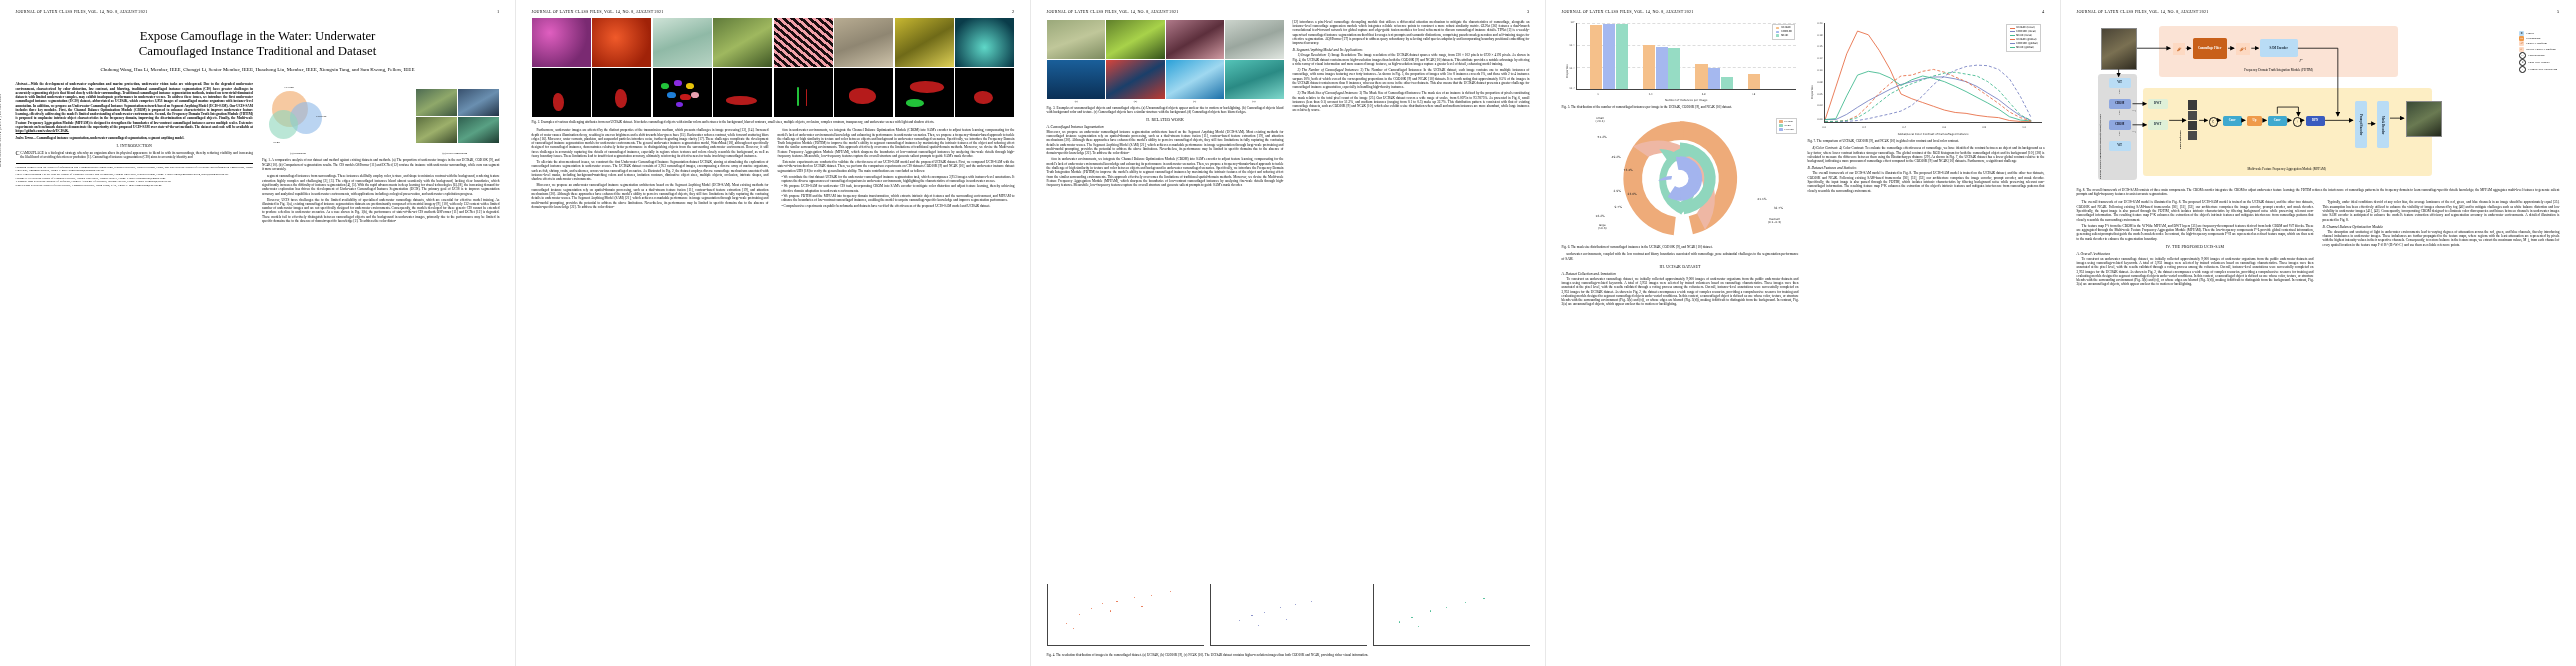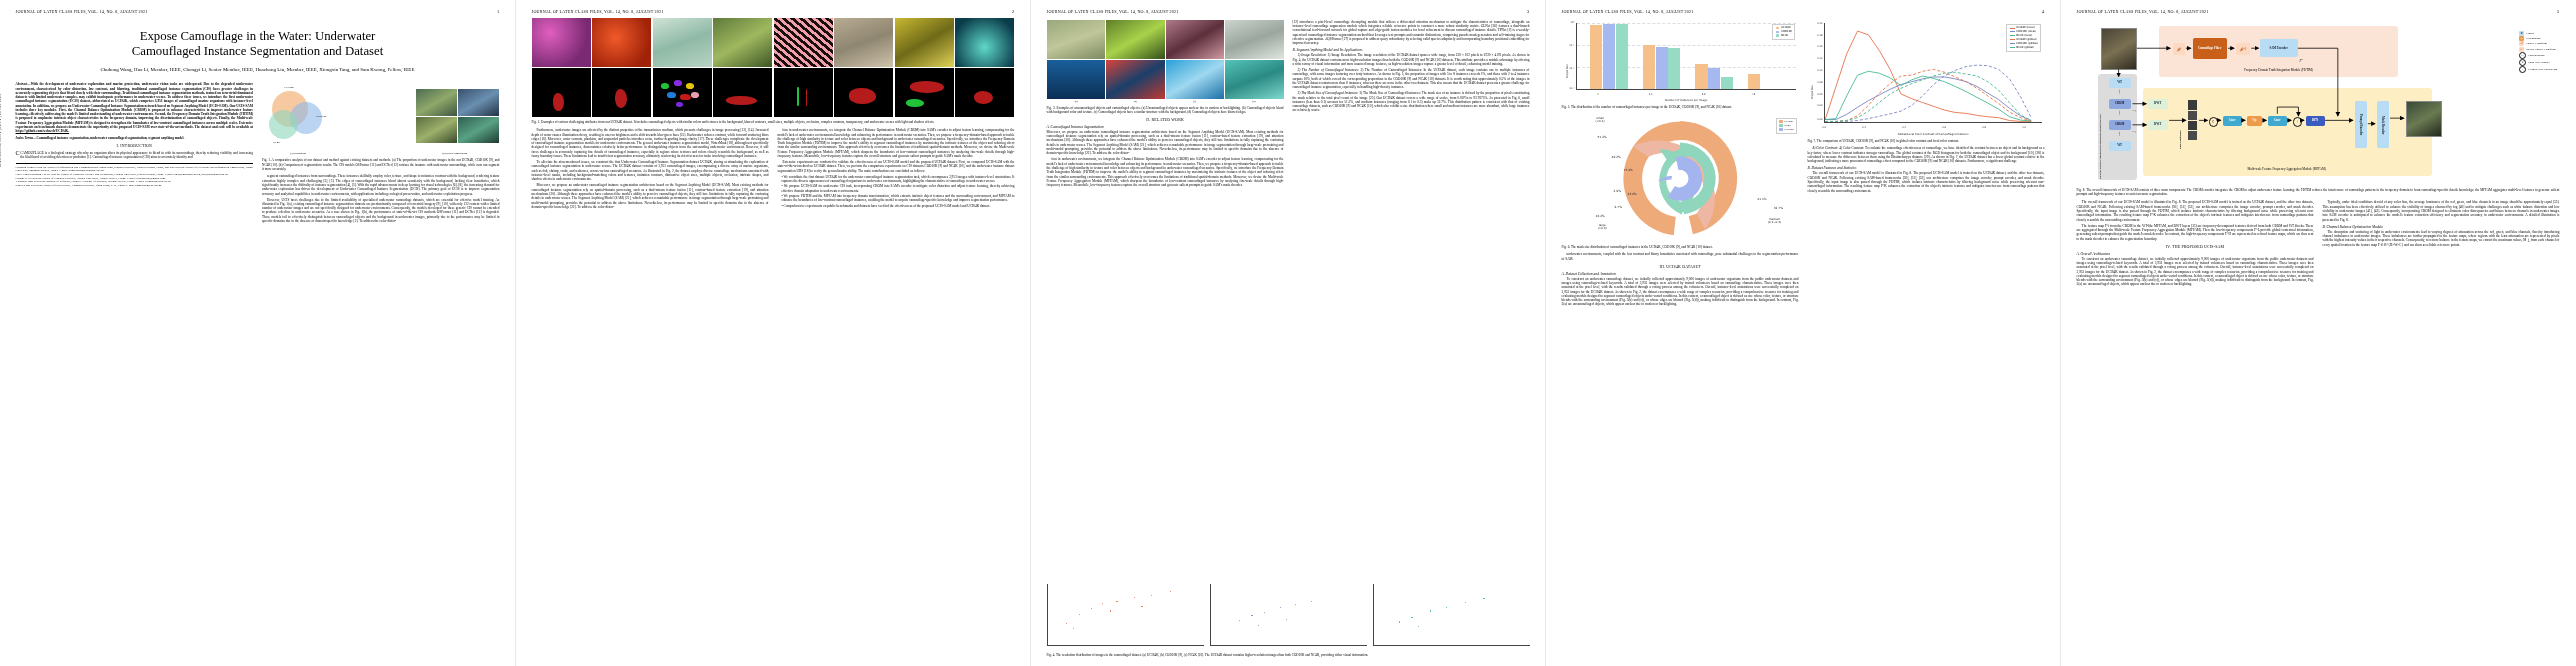--- a/index.html
+++ b/index.html
@@ -66,21 +66,21 @@
 <div class="spread">
 
   <div class="page">
     <div class="hdr">
       <span>JOURNAL OF LATEX CLASS FILES, VOL. 14, NO. 8, AUGUST 2021</span>
       <span class="pg">1</span>
     </div>
 
     <div class="title">
       <div>Expose Camouflage in the Water: Underwater</div>
-      <div>Camouflaged Instance Segmentation and Dataset</div>
+      <div>Camouflaged Instance Traditional and Dataset</div>
     </div>
     <div class="authors">Chuhong Wang, Hua Li, Member, IEEE, Chongyi Li, Senior Member, IEEE, Huazhong Liu, Member, IEEE, Xiongxin Tang, and Sam Kwong, Fellow, IEEE</div>
 
     <div class="sidebar">arXiv:2508.17588v1  [cs.CV]  20 Oct 2025</div>
 
     <div class="cols" style="margin-top:9px;">
       <div class="col">
         <div class="abs">
           <i>Abstract</i><span>—With the development of underwater exploration and marine protection, underwater vision tasks are widespread. Due to the degraded underwater environment, characterized by color distortion, low contrast, and blurring, traditional camouflaged instance segmentation (CIS) faces greater challenges in accurately segmenting objects that blend closely with their surroundings. Traditional camouflaged instance segmentation methods, trained on terrestrial-dominated datasets with limited underwater samples, may exhibit inadequate performance in underwater scenes. To address these issues, we introduce the first underwater camouflaged instance segmentation (UCIS) dataset, abbreviated as UCIS4K, which comprises 3,953 images of camouflaged marine organisms with instance-level annotation. In addition, we propose an Underwater Camouflaged Instance Segmentation network based on Segment Anything Model (UCIS-SAM). Our UCIS-SAM includes three key modules. First, the Channel Balance Optimization Module (CBOM) is proposed to enhance characteristics to improve underwater feature learning, effectively addressing the model's limited understanding of underwater environments. Second, the Frequency Domain Truth Integration Module (FDTIM) is proposed to emphasize intrinsic object characteristics in the frequency domain, improving the discrimination of camouflaged objects. Finally, the Multi-scale Feature Frequency Aggregation Module (MFFAM) is designed to strengthen the boundaries of low-contrast camouflaged instances across multiple scales. Extensive experiments on benchmark datasets demonstrate the superiority of the proposed UCIS-SAM over state-of-the-art methods. The dataset and code will be available at</span>
           <span style="text-decoration:underline;">https://github.com/wchwch/UCIS4K.</span>

